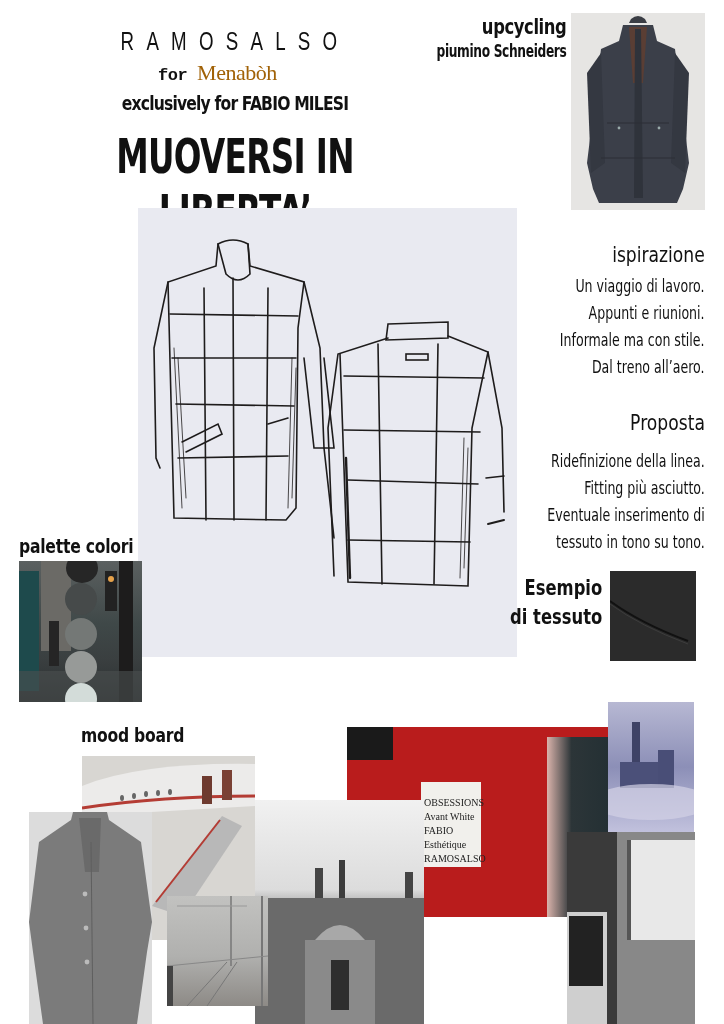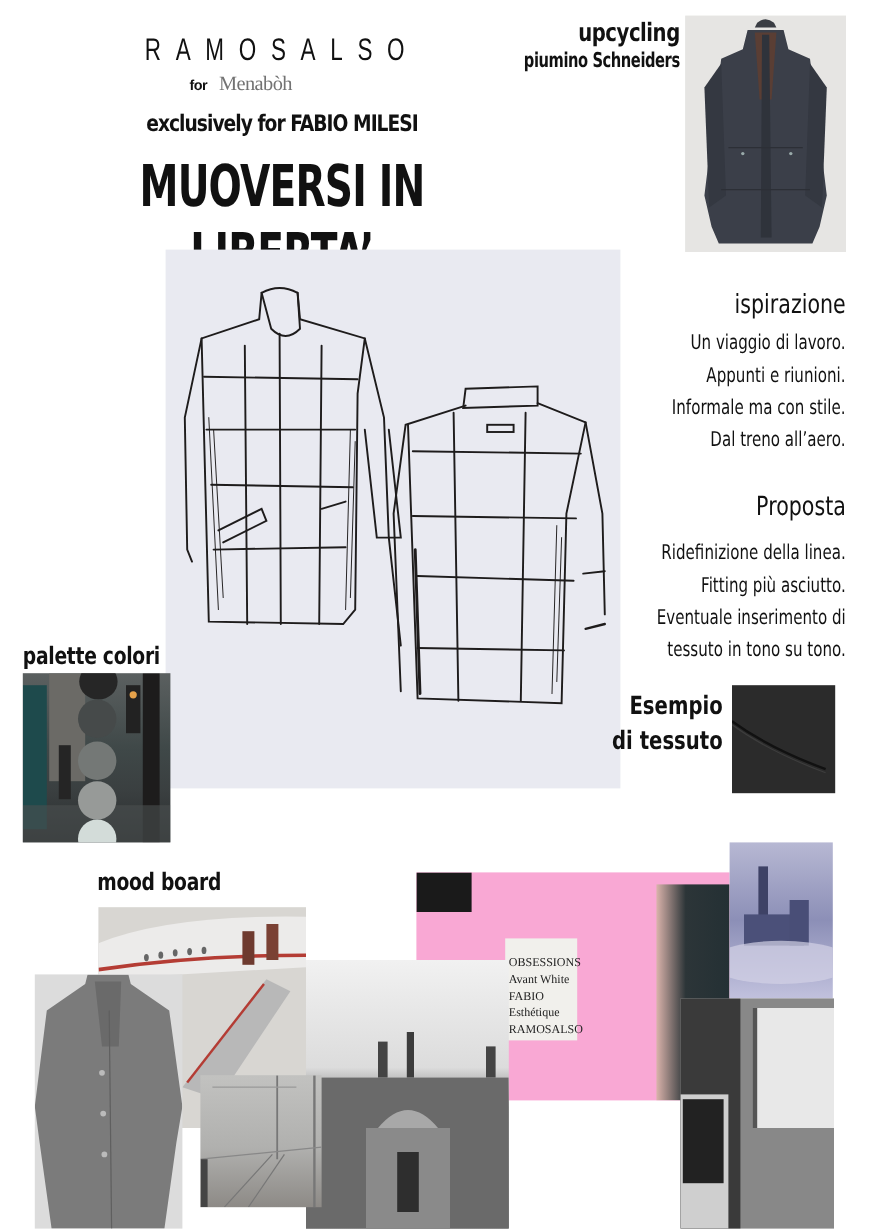--- a/index.html
+++ b/index.html
@@ -1,22 +1,22 @@
 <!DOCTYPE html>
 <html><head>
 <meta charset="utf-8">
 <style>
   * { box-sizing: border-box; margin: 0; padding: 0; }
   html, body { width: 724px; height: 1024px; overflow: hidden; background: #ffffff; }
   body { position: relative; font-family: "Liberation Sans", "DejaVu Sans", sans-serif; color: #111; }
   .abs { position: absolute; }
   .brand { left: 0; width: 470px; top: 26px; text-align: center; font-size: 26px; letter-spacing: 17px; font-weight: 400; font-family: "Liberation Sans", sans-serif; transform: scaleX(0.72); transform-origin: center; }
   .for-line { left: 158px; top: 60px; font-size: 17px; font-weight: 700; }
-  .for-line .for { font-family: Liberation Sans, sans-serif; font-size: 12px; letter-spacing: -0.5px; }
-  .for-line .mena { font-family: "Liberation Serif", serif; font-weight: 400; font-size: 17px; color: #737373; margin-left: 10px; letter-spacing: -0.5px; }
+  .for-line .for { font-family: Liberation Mono, monospace; font-size: 17px; letter-spacing: -0.5px; }
+  .for-line .mena { font-family: "Liberation Serif", serif; font-weight: 400; font-size: 22px; color: #a16207; margin-left: 10px; letter-spacing: -0.5px; }
   .exclusive { left: 0; width: 470px; top: 92px; text-align: center; font-size: 19px; font-weight: 700; font-family: "DejaVu Sans", sans-serif; letter-spacing: -1px; transform: scaleX(0.82); transform-origin: center; }
   .title { left: 0; width: 470px; top: 128px; text-align: center; font-size: 48px; font-weight: 900; font-family: "DejaVu Sans", sans-serif; letter-spacing: -1px; transform: scaleX(0.68); transform-origin: center; }
   .upcycle-title { right: 158px; top: 15px; font-size: 21px; font-weight: 700; font-family: "DejaVu Sans", sans-serif; transform: scaleX(0.78); transform-origin: right top; letter-spacing: -0.5px; }
   .upcycle-sub { right: 158px; top: 41px; font-size: 17px; font-weight: 700; font-family: "DejaVu Sans", sans-serif; transform: scaleX(0.72); transform-origin: right top; letter-spacing: -0.5px; white-space: nowrap; }
   .photo { overflow: hidden; }
   .sec-title { right: 19px; font-size: 22px; font-family: "DejaVu Sans", sans-serif; transform: scaleX(0.78); transform-origin: right top; white-space: nowrap; }
   .sec-lines { right: 19px; text-align: right; font-size: 17px; font-family: "DejaVu Sans", sans-serif; transform: scaleX(0.74); transform-origin: right top; white-space: nowrap; line-height: 27px; }
   .label-left { font-size: 20px; font-weight: 700; font-family: "DejaVu Sans", sans-serif; transform: scaleX(0.78); transform-origin: left top; white-space: nowrap; letter-spacing: -0.3px; }
   .esempio { right: 122px; top: 574px; text-align: right; font-size: 21px; font-weight: 700; font-family: "DejaVu Sans", sans-serif; transform: scaleX(0.78); transform-origin: right top; line-height: 29px; white-space: nowrap; }
 </style>
@@ -130,21 +130,21 @@
   </svg>
   <div style="position:absolute;left:47px;top:-8px;width:32px;height:30px;border-radius:50%;background:#262626;"></div>
   <div style="position:absolute;left:46px;top:22px;width:32px;height:32px;border-radius:50%;background:#464a4a;"></div>
   <div style="position:absolute;left:46px;top:57px;width:32px;height:32px;border-radius:50%;background:#747876;"></div>
   <div style="position:absolute;left:46px;top:90px;width:32px;height:32px;border-radius:50%;background:#979a98;"></div>
   <div style="position:absolute;left:46px;top:122px;width:32px;height:32px;border-radius:50%;background:#d3dcd9;"></div>
 </div>
 
 <div class="abs label-left" style="left:81px;top:723px;">mood board</div>
 
-<div class="abs photo" style="left:347px;top:727px;width:261px;height:190px;background:#f9a8d4;">
+<div class="abs photo" style="left:347px;top:727px;width:261px;height:190px;background:#b91c1c;">
   <div style="position:absolute;left:0;top:0;width:46px;height:33px;background:#1a1a1a;"></div>
   <div style="position:absolute;left:74px;top:55px;width:60px;height:85px;background:#f1f0ec;font-family:'Liberation Serif',serif;font-size:10px;line-height:14px;padding:14px 3px;color:#222;">
     <div>OBSESSIONS</div>
     <div>Avant White</div>
     <div>FABIO</div>
     <div>Esthétique</div>
     <div>RAMOSALSO</div>
   </div>
   <div style="position:absolute;left:30px;top:148px;width:30px;height:42px;background:#151515;color:#eee;font-family:'Liberation Serif',serif;font-size:7px;padding:4px;">Black &amp; White</div>
   <div style="position:absolute;left:200px;top:10px;width:61px;height:180px;background:linear-gradient(90deg,#dab3ab 0%,#2c3538 40%,#243034 100%);"></div>

